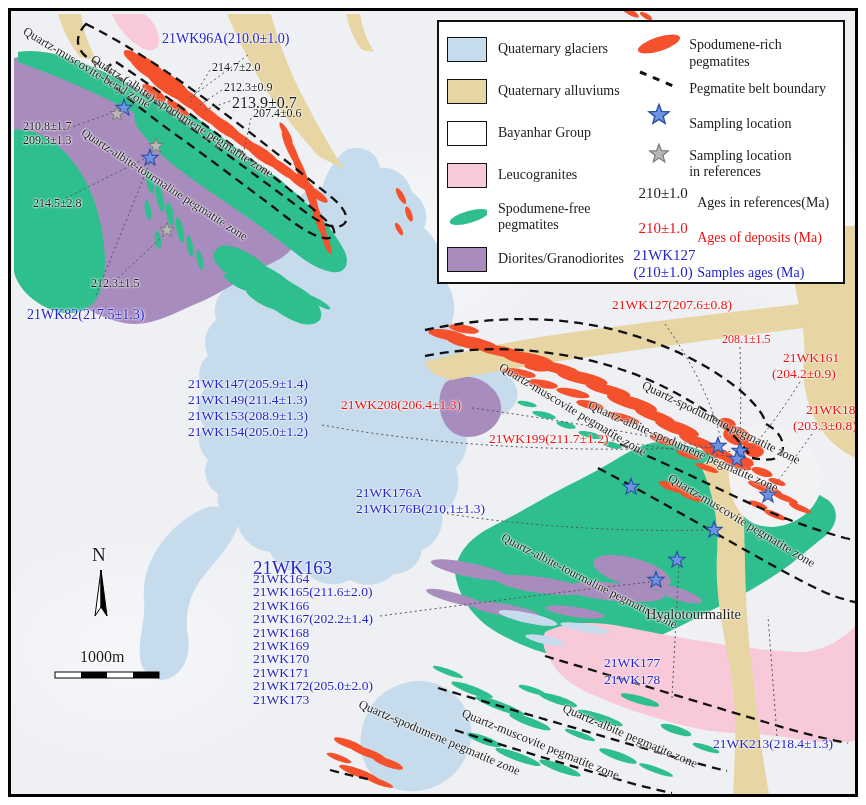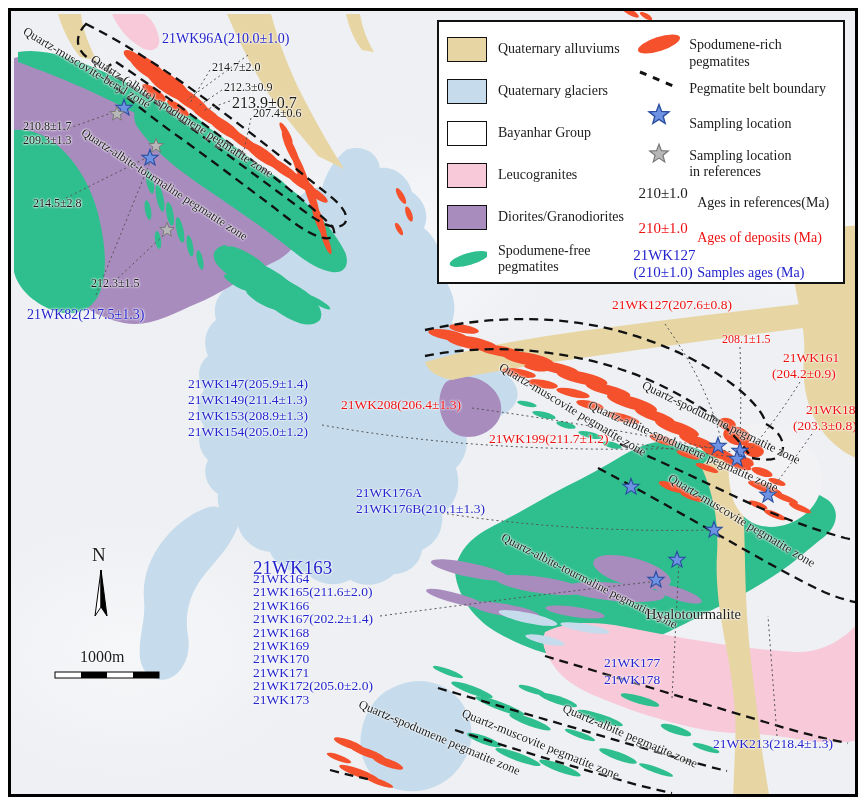--- a/index.html
+++ b/index.html
@@ -325,47 +325,47 @@
           <div class="mlabel c-blue" style="left: 253px; top: 678px; font-size: 13.5px;">21WK172(205.0±2.0)</div>
           <div class="mlabel c-blue" style="left: 253px; top: 692px; font-size: 13.5px;">21WK173</div>
           <div class="mlabel c-blue" style="left: 604px; top: 655px; font-size: 13.5px;">21WK177</div>
           <div class="mlabel c-blue" style="left: 604px; top: 672px; font-size: 13.5px;">21WK178</div>
           <div class="mlabel c-blue" style="left: 713px; top: 736px; font-size: 13.5px;">21WK213(218.4±1.3)</div>
         </div>
 
       <div class="legend">
         <div class="lg-col lg-col-left">
           <div class="lg-row">
+            <span class="sw" style="background:#c6dcec"></span>
+            <span class="lg-label">Quaternary glaciers</span>
+          </div>
+          <div class="lg-row">
             <span class="sw" style="background:#e7d5a4"></span>
             <span class="lg-label">Quaternary alluviums</span>
           </div>
           <div class="lg-row">
-            <span class="sw" style="background:#c6dcec"></span>
-            <span class="lg-label">Quaternary glaciers</span>
-          </div>
-          <div class="lg-row">
             <span class="sw" style="background:#ffffff"></span>
             <span class="lg-label">Bayanhar Group</span>
           </div>
           <div class="lg-row">
             <span class="sw" style="background:#f8c9d9"></span>
             <span class="lg-label">Leucogranites</span>
-          </div>
-          <div class="lg-row">
-            <span class="sw" style="background:#a88cbe"></span>
-            <span class="lg-label">Diorites/Granodiorites</span>
           </div>
           <div class="lg-row">
             <span class="lg-ic" style="width:40px">
               <svg width="44" height="24">
                   <ellipse cx="22" cy="12" rx="20" ry="6" transform="rotate(-16 22 12)" fill="#2fbe8d"></ellipse>
                 </svg>
             </span>
             <span class="lg-label">Spodumene-free
 pegmatites</span>
+          </div>
+          <div class="lg-row">
+            <span class="sw" style="background:#a88cbe"></span>
+            <span class="lg-label">Diorites/Granodiorites</span>
           </div>
         </div>
         <div class="lg-col lg-col-right">
           <div class="lg-row" style="height:36px">
             <span class="lg-ic">
               <svg width="48" height="26">
                   <ellipse cx="24" cy="13" rx="22" ry="7" transform="rotate(-18 24 13)" fill="#f4512c"></ellipse>
                 </svg>
             </span>
             <span class="lg-rlabel">Spodumene-rich pegmatites</span>

